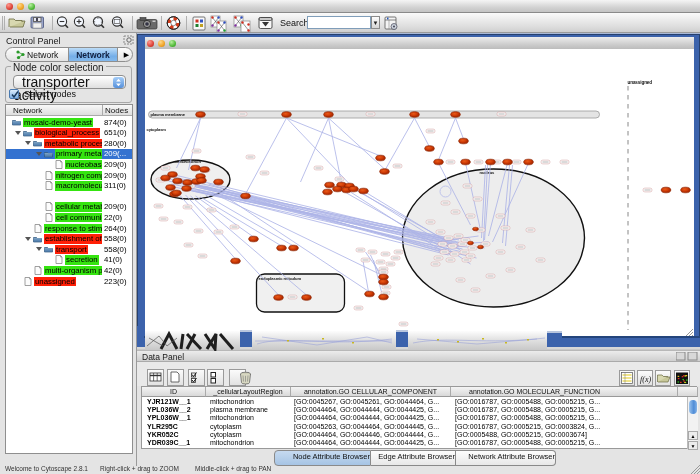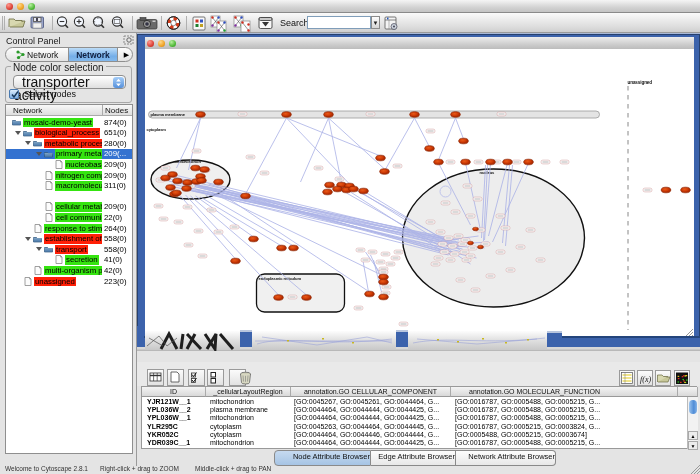--- a/index.html
+++ b/index.html
@@ -699,20 +699,27 @@
       <rect x="300" y="13" width="2" height="1.5"></rect>
       <rect x="320" y="15" width="2" height="1.5"></rect>
       <rect x="345" y="12" width="2" height="1.5"></rect>
       <rect x="368" y="16" width="2" height="1.5"></rect>
       <rect x="390" y="13" width="2" height="1.5"></rect>
     </g>
     <rect x="410" y="5" width="15" height="16" fill="#3c63ac"></rect>
     <rect x="410" y="5" width="15" height="2" fill="#b9c6de"></rect>
   </svg>
 <div class="abs" id="dpanel">
+    <div id="dphead">
+      <div id="dpheadtxt">Data Panel</div>
+      <svg class="abs" style="left:539px;top:1px" width="22" height="9">
+        <rect x="0" y="0" width="9" height="8" fill="#d8d8d8" stroke="#888"></rect>
+        <rect x="12" y="0" width="9" height="8" fill="#d8d8d8" stroke="#888"></rect>
+      </svg>
+    </div>
     <div id="dptools">
       <div class="dbtn" style="left:10px;top:7px;width:17px;height:17px"></div>
       <div class="dbtn" style="left:30px;top:7px;width:17px;height:17px"></div>
       <div class="dbtn" style="left:51px;top:7px;width:17px;height:17px"></div>
       <div class="dbtn" style="left:70px;top:7px;width:17px;height:17px"></div>
       <div class="dbtn" style="left:92px;top:7px;width:17px;height:17px"></div>
       <svg class="abs" style="left:10px;top:7px" width="110" height="17">
         <g>
           <rect x="3" y="4" width="11" height="8" fill="#fff" stroke="#333" stroke-width="0.8"></rect>
           <line x1="3" y1="6.5" x2="14" y2="6.5" stroke="#333" stroke-width="1.4"></line>

